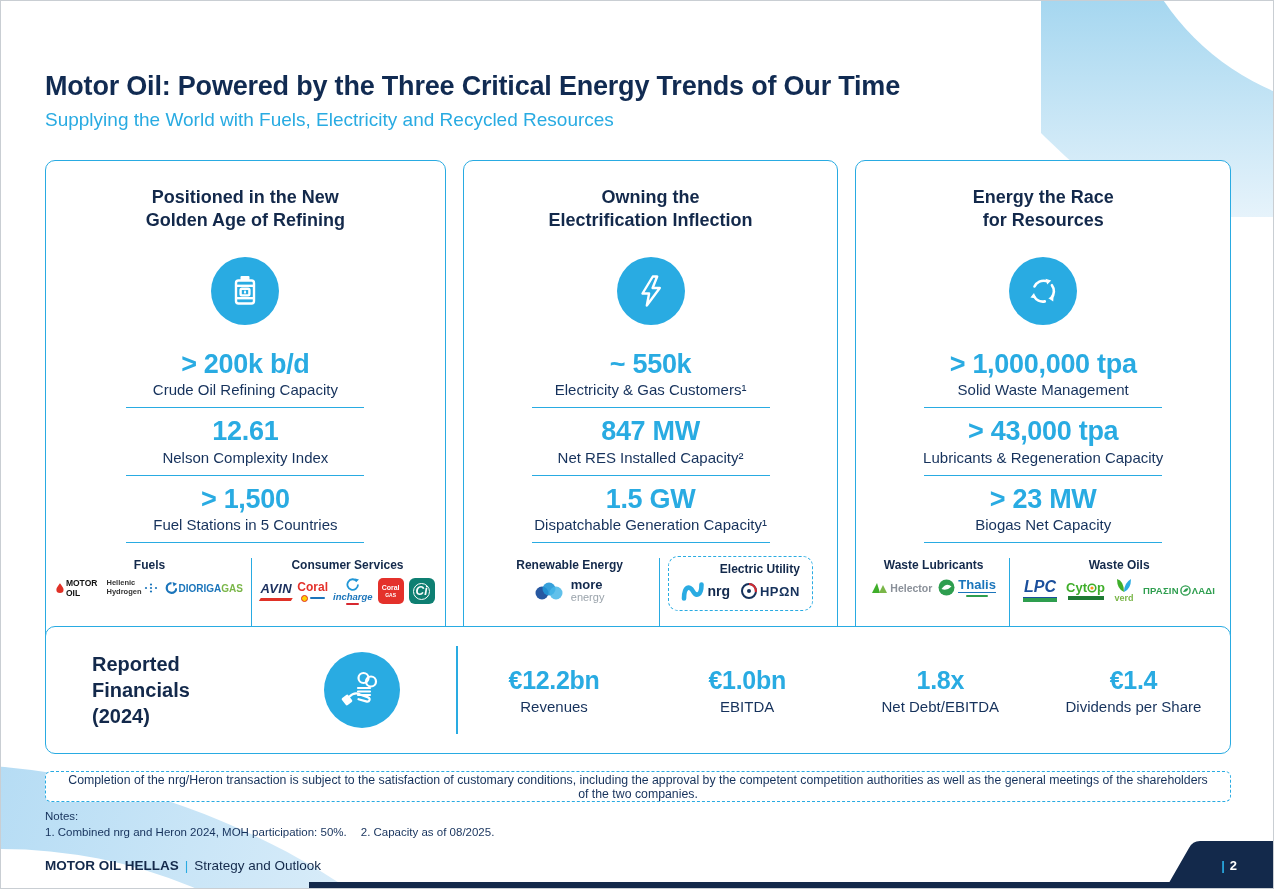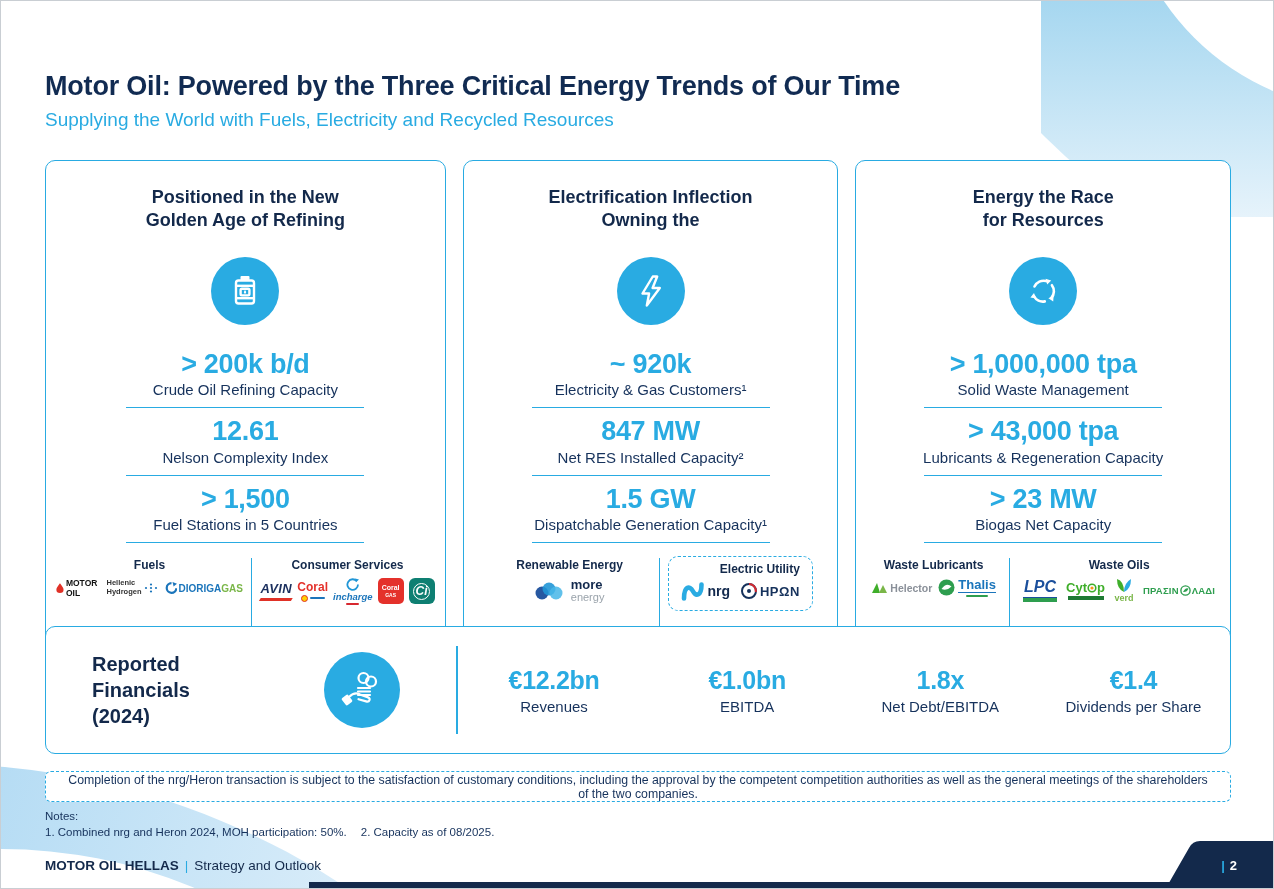--- a/index.html
+++ b/index.html
@@ -236,30 +236,30 @@
             <span class="lg lg-ci">
               <span class="ci-ring">Ci</span>
             </span>
           </div>
         </div>
       </div>
     </section>
 
     <section class="card">
       <div class="card-title">
+        <span>Owning the</span>
         <span>Electrification Inflection</span>
-        <span>Owning the</span>
       </div>
       <div class="icon-circle">
         <svg width="40" height="40" viewBox="0 0 40 40">
           <path d="M21.8 5.5 L11.5 22.5 h6.6 L15.8 34.5 L28.8 17 h-7.2 L26.2 5.5 Z" fill="none" stroke="#fff" stroke-width="2.4" stroke-linejoin="round"></path>
         </svg>
       </div>
       <div class="stat first">
-        <div class="stat-value">~ 920k</div>
+        <div class="stat-value">~ 550k</div>
         <div class="stat-label">Electricity &amp; Gas Customers¹</div>
       </div>
       <div class="hdiv"></div>
       <div class="stat">
         <div class="stat-value">847 MW</div>
         <div class="stat-label">Net RES Installed Capacity²</div>
       </div>
       <div class="hdiv"></div>
       <div class="stat">
         <div class="stat-value">1.5 GW</div>

